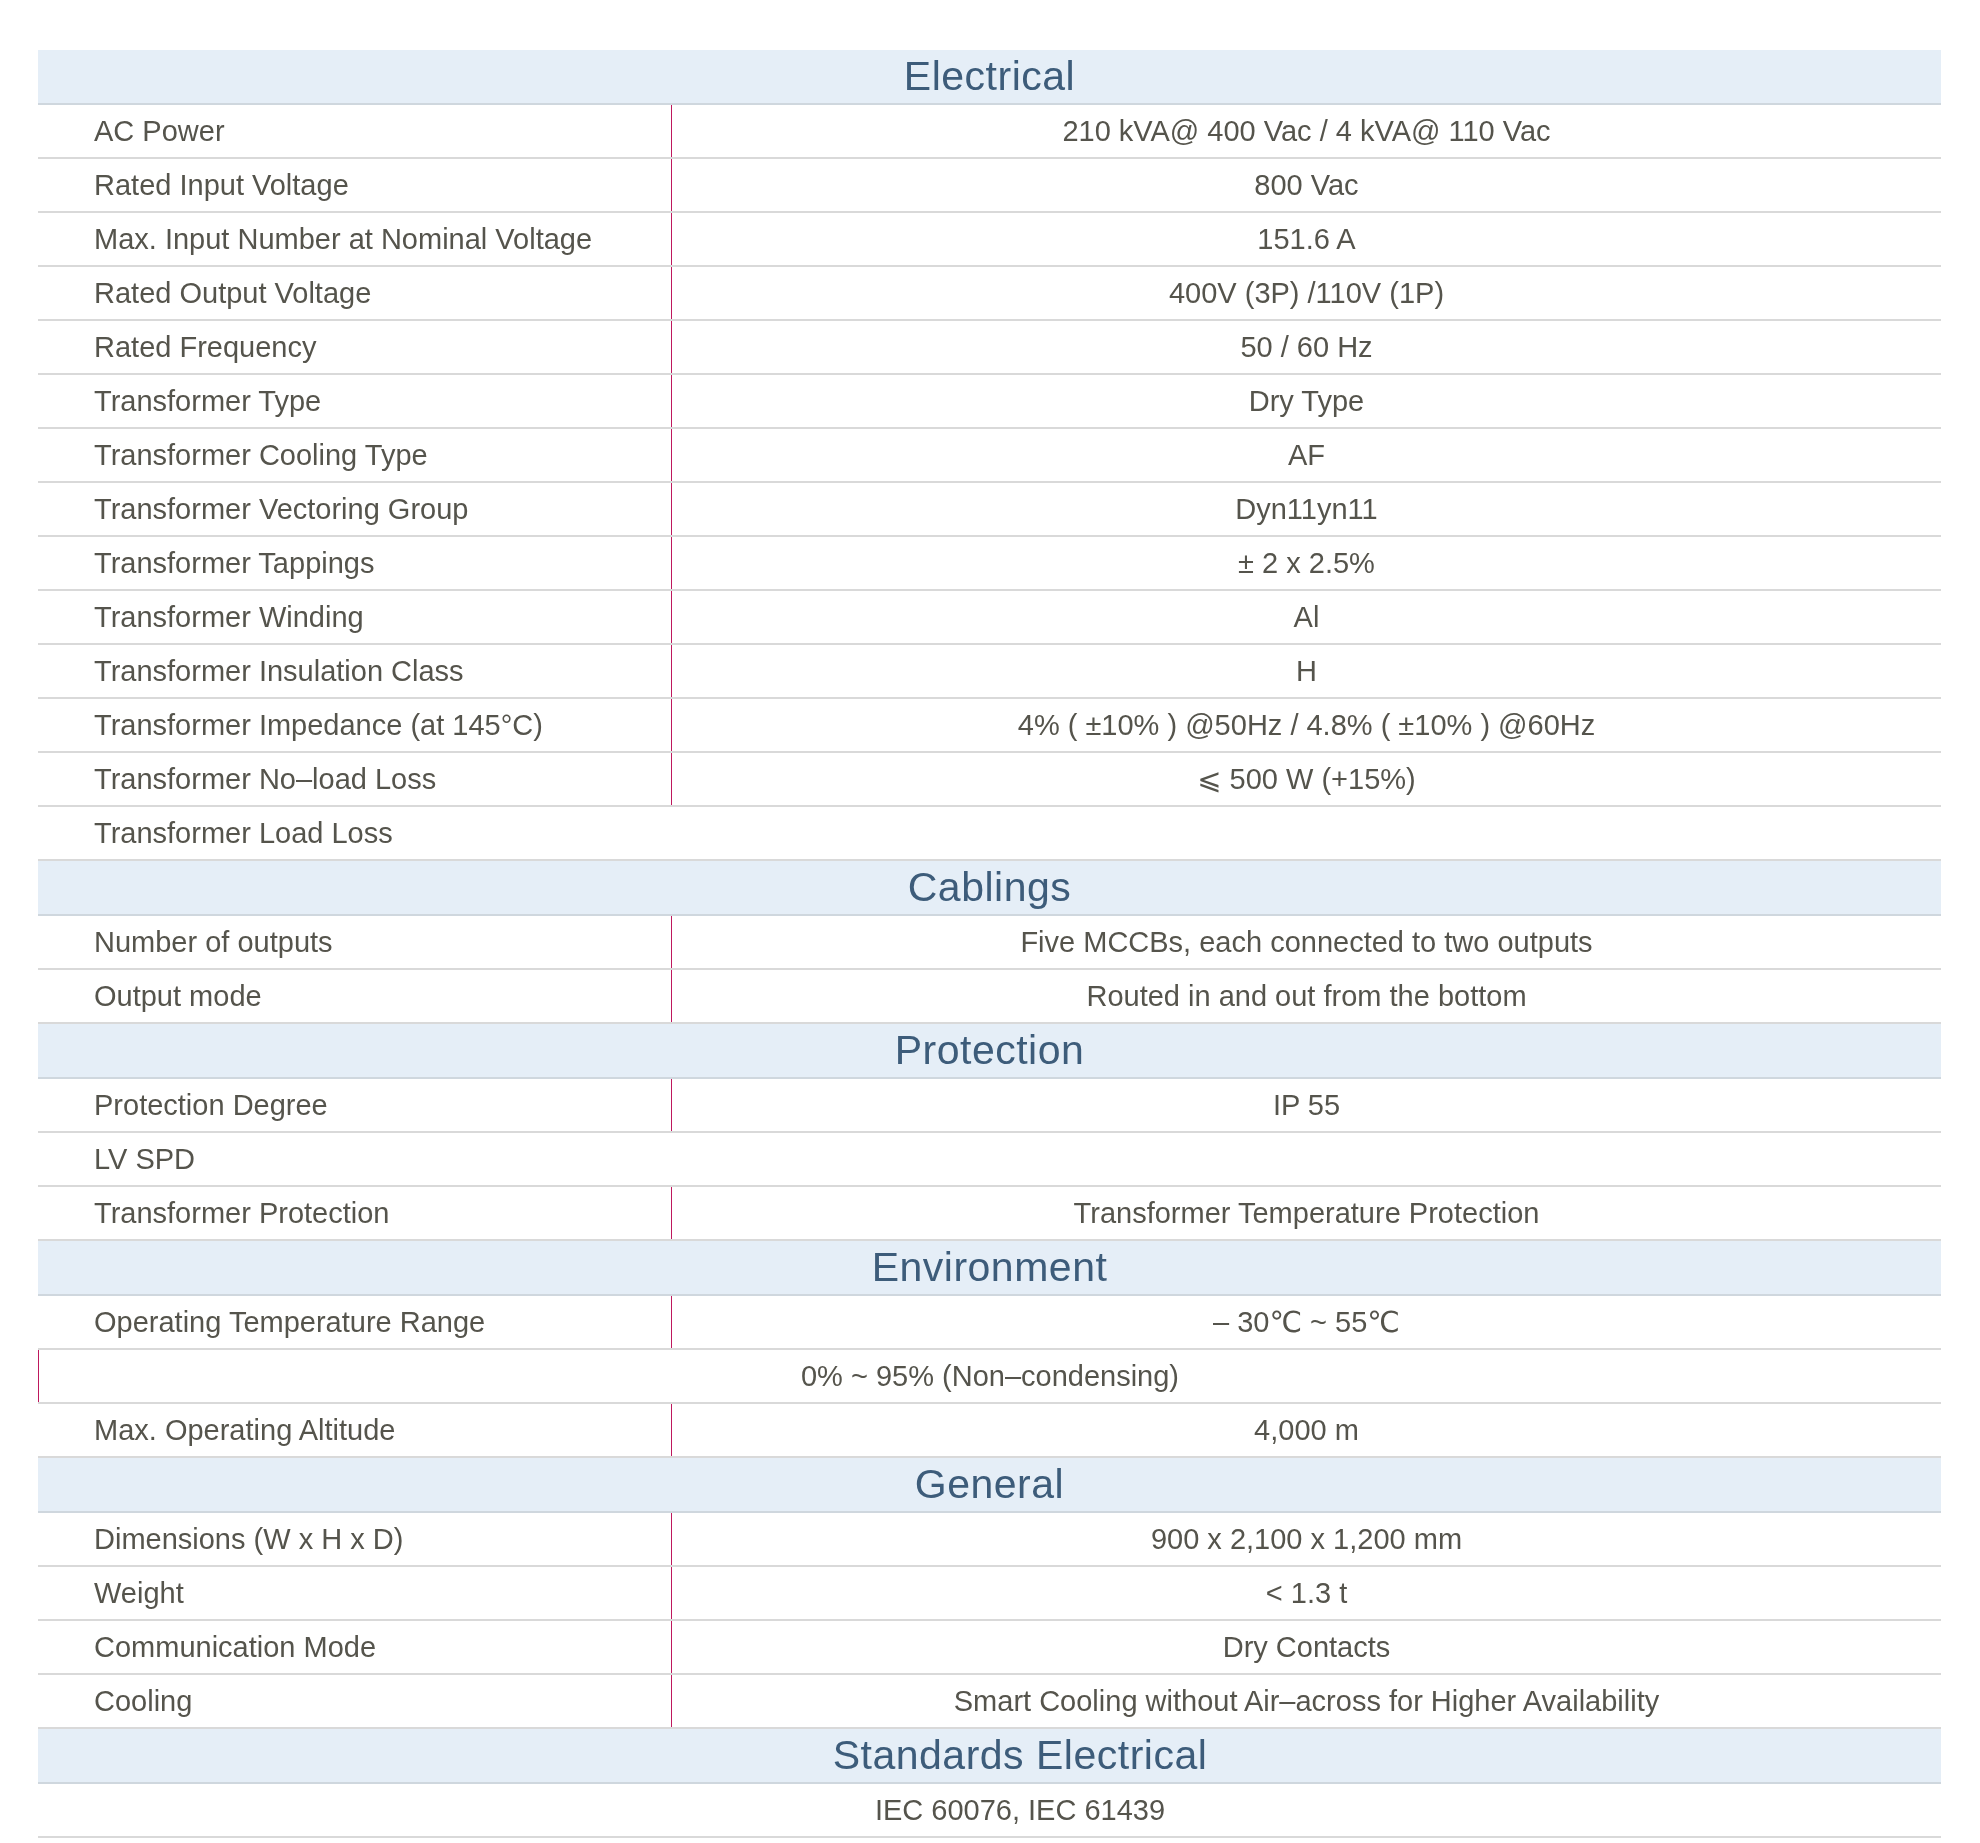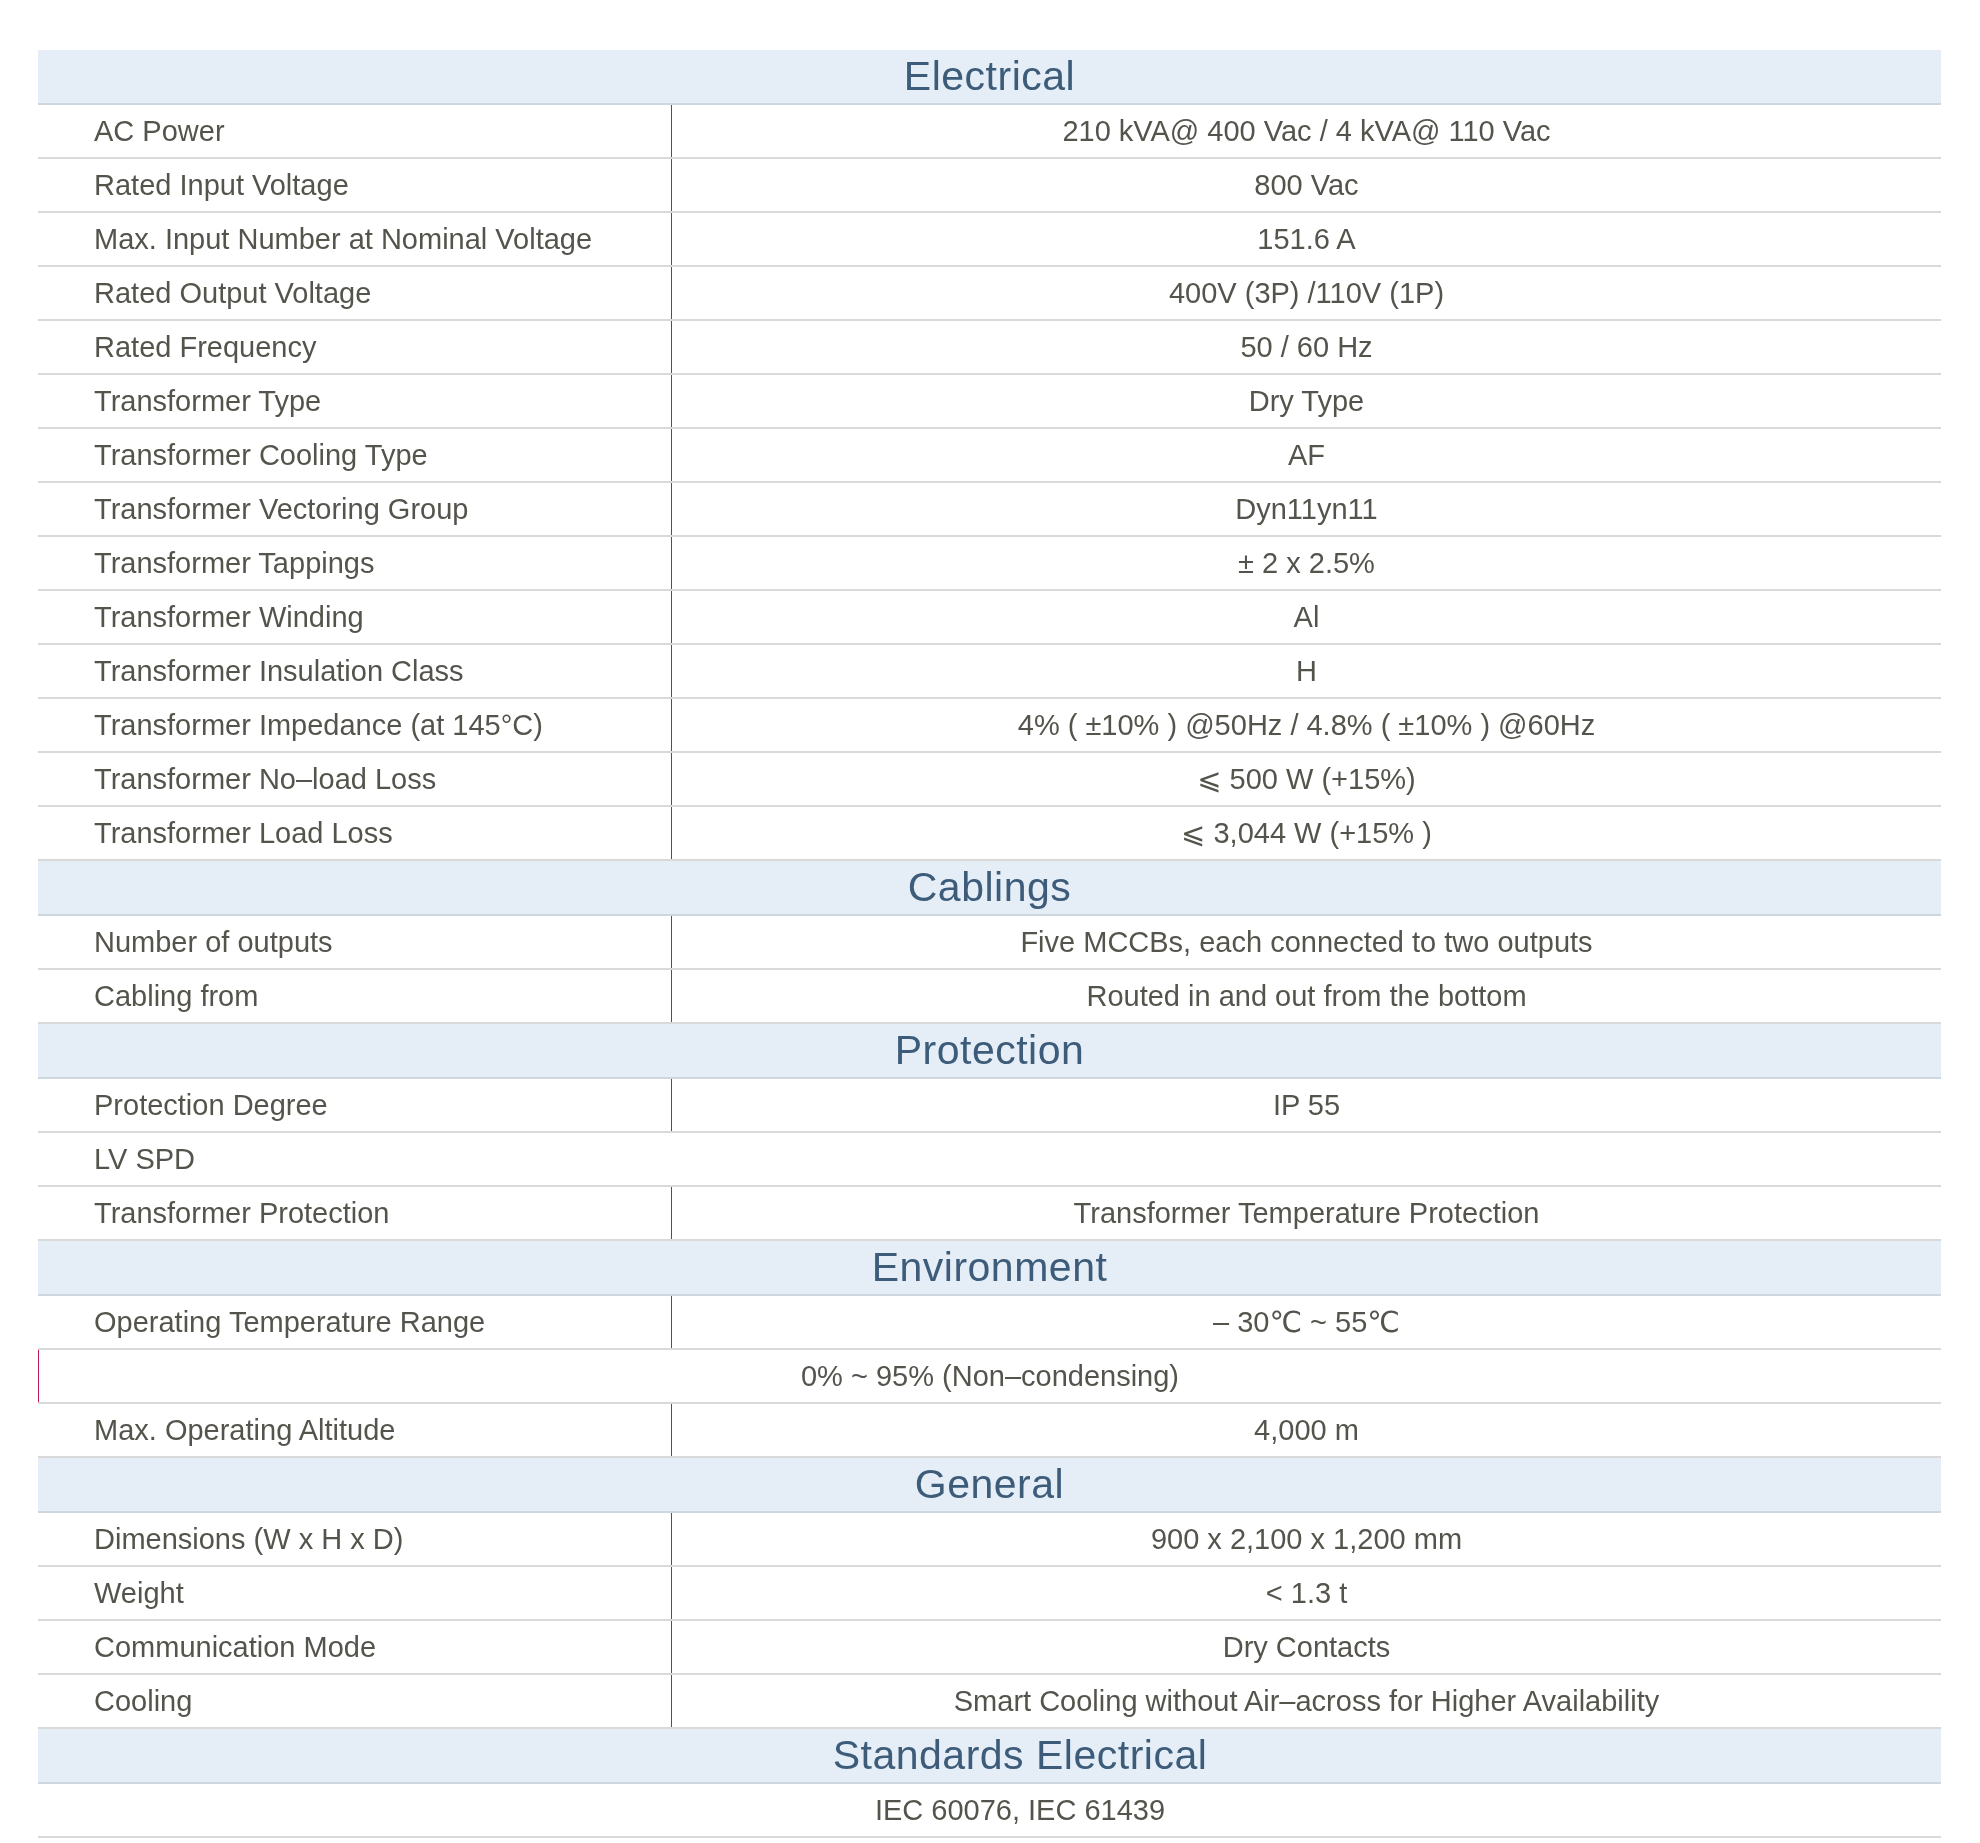--- a/index.html
+++ b/index.html
@@ -142,37 +142,36 @@
     <div class="cell cell-value">4% ( ±10% ) @50Hz / 4.8% ( ±10% ) @60Hz</div>
   </div>
 
   <div class="row">
     <div class="cell cell-label">Transformer No–load Loss</div>
     <div class="cell cell-value">⩽ 500 W (+15%)</div>
   </div>
 
   <div class="row">
     <div class="cell cell-label">Transformer Load Loss</div>
-    <div class="cell cell-value">⩽ 3,044 W (+15% )</div>
   </div>
 </div>
   </section>
 
   <section class="spec-section">
     <div class="band">
       <span class="band-title">Cablings</span>
     </div>
     <div class="rows">
   <div class="row">
     <div class="cell cell-label">Number of outputs</div>
     <div class="cell cell-value">Five MCCBs, each connected to two outputs</div>
   </div>
 
   <div class="row">
-    <div class="cell cell-label">Cabling from</div>
+    <div class="cell cell-label">Output mode</div>
     <div class="cell cell-value">Routed in and out from the bottom</div>
   </div>
 </div>
   </section>
 
   <section class="spec-section">
     <div class="band">
       <span class="band-title">Protection</span>
     </div>
     <div class="rows">

